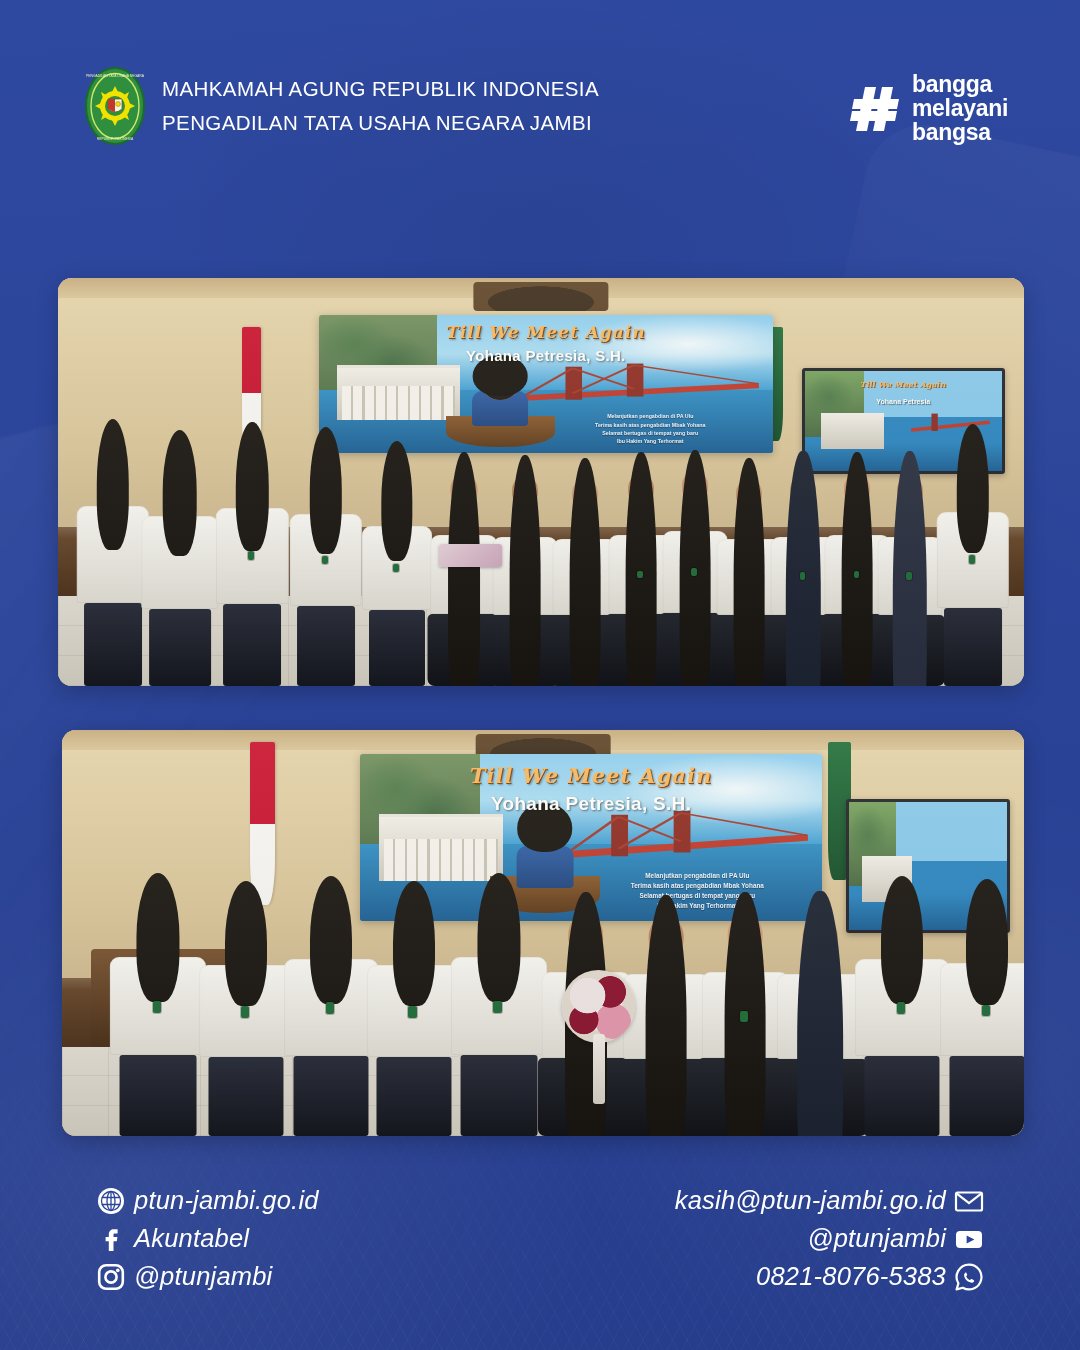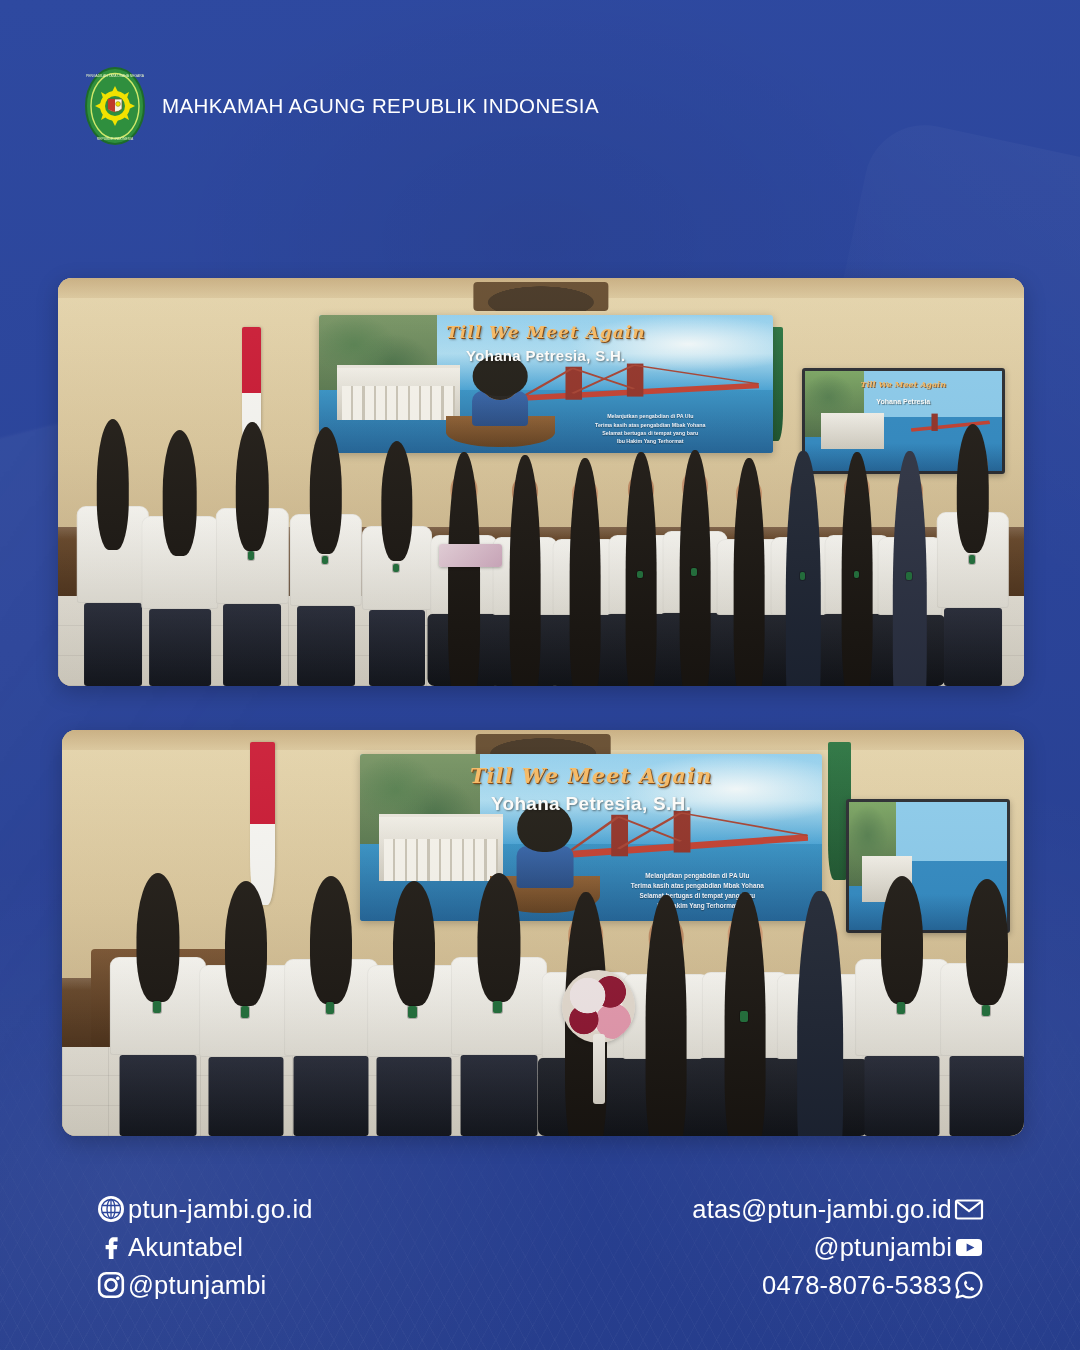--- a/index.html
+++ b/index.html
@@ -313,21 +313,21 @@
   }
   .photo-tint{
     position:absolute; inset:0; pointer-events:none;
     background:linear-gradient(180deg, rgba(255,244,214,.10), rgba(0,0,0,.07));
   }
 
   
   .footer { position:absolute; left:0; right:0; bottom:26px; height:150px; }
   .f-left { position:absolute; left:96px; top:12px; }
   .f-right{ position:absolute; right:96px; top:12px; text-align:right; }
-  .f-row { display:flex; align-items:flex-end; gap:2px; height:38px; }
+  .f-row { display:flex; align-items:flex-start; gap:8px; height:38px;font-style:italic; }
   .f-row.rtl { justify-content:flex-end; }
   .f-txt { color:#fff; font-size:25.5px; letter-spacing:.2px; white-space:nowrap; }
   .f-ico { width:30px; height:30px; flex:0 0 auto; display:flex; align-items:center; justify-content:center; }
 </style>
 </head>
 <body>
 
 <div class="bg-wash"></div>
 <div class="bg-shape-a"></div>
 <div class="bg-shape-b"></div>
@@ -356,25 +356,43 @@
         <circle cx="31" cy="40" r="10" fill="#2F8F3E"></circle>
         <path d="M24 33 H38 V43 Q31 49 24 43 Z" fill="#F6F2E2" stroke="#6b5a22" stroke-width=".7"></path>
         <path d="M24 33 H31 V46 Q27 45 24 43 Z" fill="#C0392B"></path>
         <circle cx="34" cy="38" r="2.4" fill="#F2E200" stroke="#7a6b1e" stroke-width=".5"></circle>
         <text x="31" y="11" font-size="3.4" fill="#EAF7C8" text-anchor="middle" font-family="'Liberation Sans',sans-serif">PENGADILAN TATA USAHA NEGARA</text>
         <text x="31" y="74" font-size="3.4" fill="#EAF7C8" text-anchor="middle" font-family="'Liberation Sans',sans-serif">REPUBLIK INDONESIA</text>
       </svg>
     </div>
     <div class="brand-text">
       <div class="brand-line">MAHKAMAH AGUNG REPUBLIK INDONESIA</div>
+      <div class="brand-line">PENGADILAN TATA USAHA NEGARA JAMBI</div>
     </div>
   </div>
 
   <div class="berakhlak">
 
+    <div class="bmb">
+      <div class="bmb-hash">
+        <svg viewBox="0 0 56 56" width="56" height="56">
+          <g fill="#fff">
+            <polygon points="16,6 27,6 18,50 7,50"></polygon>
+            <polygon points="33,6 44,6 35,50 24,50"></polygon>
+            <polygon points="5,18 50,18 48,28 3,28"></polygon>
+            <polygon points="3,30 48,30 46,40 1,40"></polygon>
+          </g>
+        </svg>
+      </div>
+      <div class="bmb-words">
+        <div>bangga</div>
+        <div>melayani</div>
+        <div>bangsa</div>
+      </div>
+    </div>
   </div>
 </div>
 
 <div class="photo-card" id="photo-top">
   <div class="hall">
     <div class="wall"></div>
     <div class="wall-trim"></div>
     <div class="crest"></div>
     <div class="dais"></div>
     <div class="floor"></div>
@@ -700,41 +718,41 @@
           <circle cx="21.8" cy="8.4" r="1.8" fill="#fff"></circle>
         </svg>
       </span>
       <span class="f-txt">@ptunjambi</span>
     </div>
   </div>
 
   <div class="f-right">
 
     <div class="f-row rtl">
-      <span class="f-txt">atas@ptun-jambi.go.id</span>
+      <span class="f-txt">kasih@ptun-jambi.go.id</span>
       <span class="f-ico">
         <svg viewBox="0 0 30 30" width="30" height="30">
           <rect x="2" y="6.5" width="26" height="18" rx="1.5" fill="none" stroke="#fff" stroke-width="2.2"></rect>
           <path d="M2.8 7.6 L15 17 L27.2 7.6" fill="none" stroke="#fff" stroke-width="2.2"></path>
         </svg>
       </span>
     </div>
 
     <div class="f-row rtl">
       <span class="f-txt">@ptunjambi</span>
       <span class="f-ico">
         <svg viewBox="0 0 30 30" width="30" height="30">
           <rect x="2" y="7" width="26" height="17" rx="4" fill="#fff"></rect>
           <polygon points="12.6,11.6 20.4,15.5 12.6,19.4" fill="#2B4499"></polygon>
         </svg>
       </span>
     </div>
 
     <div class="f-row rtl">
-      <span class="f-txt">0478-8076-5383</span>
+      <span class="f-txt">0821-8076-5383</span>
       <span class="f-ico">
         <svg viewBox="0 0 30 30" width="30" height="30">
           <path d="M15 2.6a12.4 12.4 0 0 0-10.6 18.8L2.6 27.4l6.2-1.7A12.4 12.4 0 1 0 15 2.6z" fill="none" stroke="#fff" stroke-width="2.2" stroke-linejoin="round"></path>
           <path d="M11 10.2c.5-.2 1 0 1.3.6l.8 1.7c.2.4.1.8-.2 1.1l-.5.5c-.2.2-.2.4-.1.6a7.4 7.4 0 0 0 3.3 3.3c.2.1.5.1.6-.1l.5-.6c.3-.3.7-.4 1.1-.2l1.7.8c.6.3.8.8.6 1.3-.4 1-1.5 1.6-2.6 1.5-3.8-.4-7-3.6-7.4-7.4-.1-1.1.5-2.2 1.5-2.6z" fill="#fff"></path>
         </svg>
       </span>
     </div>
   </div>
 </div>
 

